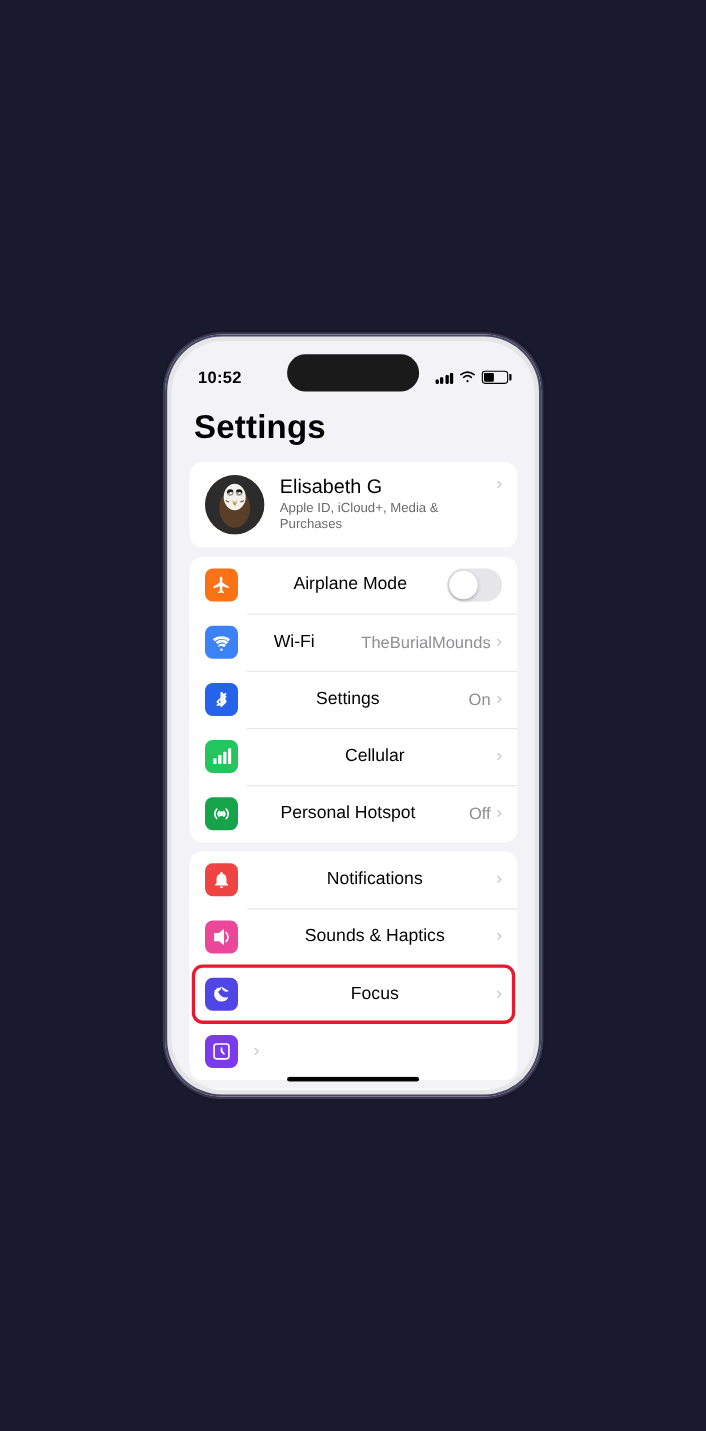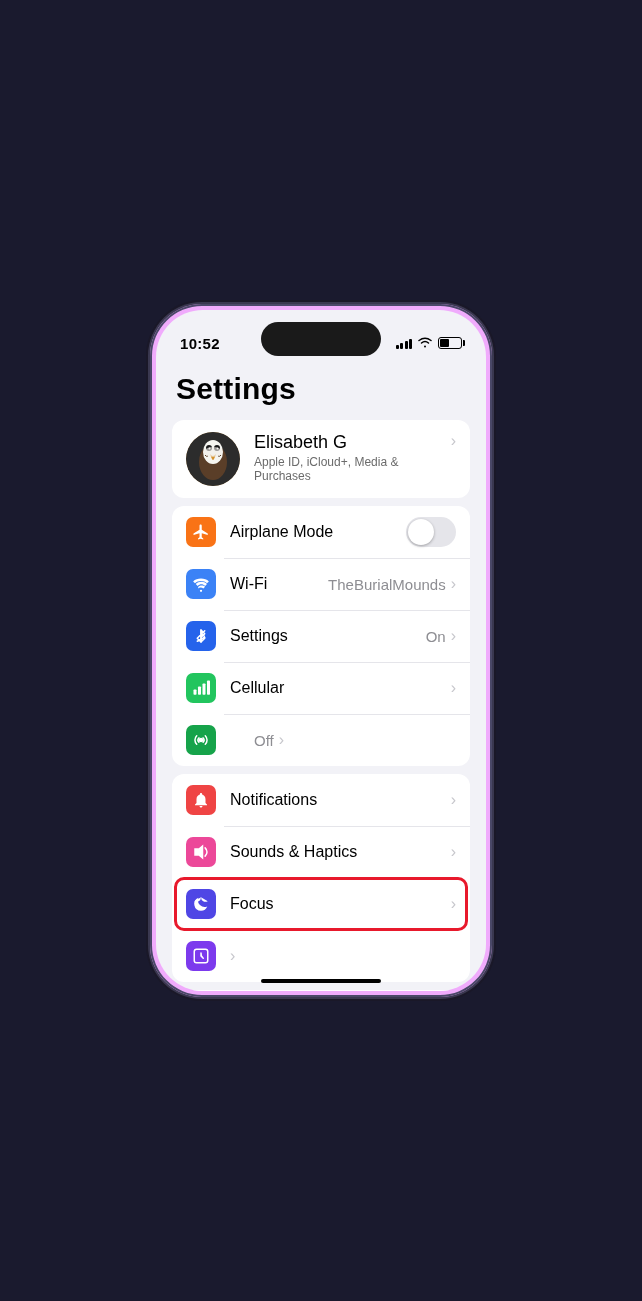--- a/index.html
+++ b/index.html
@@ -9,21 +9,21 @@
       display: flex;
       justify-content: center;
       align-items: center;
       min-height: 100vh;
       font-family: -apple-system, BlinkMacSystemFont, 'SF Pro Display', 'Helvetica Neue', sans-serif;
     }
 
     .phone-shell {
       width: 342px;
       height: 693px;
-      background: #f0abfc;
+      background: #e5e5e5;
       border-radius: 52px;
       position: relative;
       box-shadow: 0 0 0 2px #3a3850, 0 0 0 4px #1a1828, inset 0 0 0 2px #4a4868;
       overflow: hidden;
     }
 
     .phone-screen {
       position: absolute;
       top: 6px;
       left: 6px;
@@ -183,20 +183,21 @@
       font-size: 16px;
       font-weight: 400;
     }
 
     
     .settings-row {
       display: flex;
       align-items: center;
       padding: 11px 14px;
       position: relative;
+      text-align: center;
     }
 
     .settings-row + .settings-row::before {
       content: '';
       position: absolute;
       top: 0;
       left: 52px;
       right: 0;
       height: 0.5px;
       background: #e5e5ea;
@@ -386,20 +387,21 @@
         </div>
 
         <div class="settings-row">
           <div class="row-icon bg-green2">
             <svg width="18" height="18" viewBox="0 0 24 24" fill="white">
               <circle cx="12" cy="12" r="3"></circle>
               <path d="M6.3 6.3a8 8 0 0 0 0 11.4M17.7 6.3a8 8 0 0 1 0 11.4" stroke="white" stroke-width="2" fill="none" stroke-linecap="round"></path>
               <path d="M9.2 9.2a4 4 0 0 0 0 5.6M14.8 9.2a4 4 0 0 1 0 5.6" stroke="white" stroke-width="2" fill="none" stroke-linecap="round"></path>
             </svg>
           </div>
+          <span class="row-label">Personal Hotspot</span>
           <span class="row-value">Off</span>
           <span class="chevron">›</span>
         </div>
       </div>
 
       <div class="settings-card" style="position:relative;">
 
         <div class="settings-row">
           <div class="row-icon bg-red">
             <svg width="18" height="18" viewBox="0 0 24 24" fill="white">

